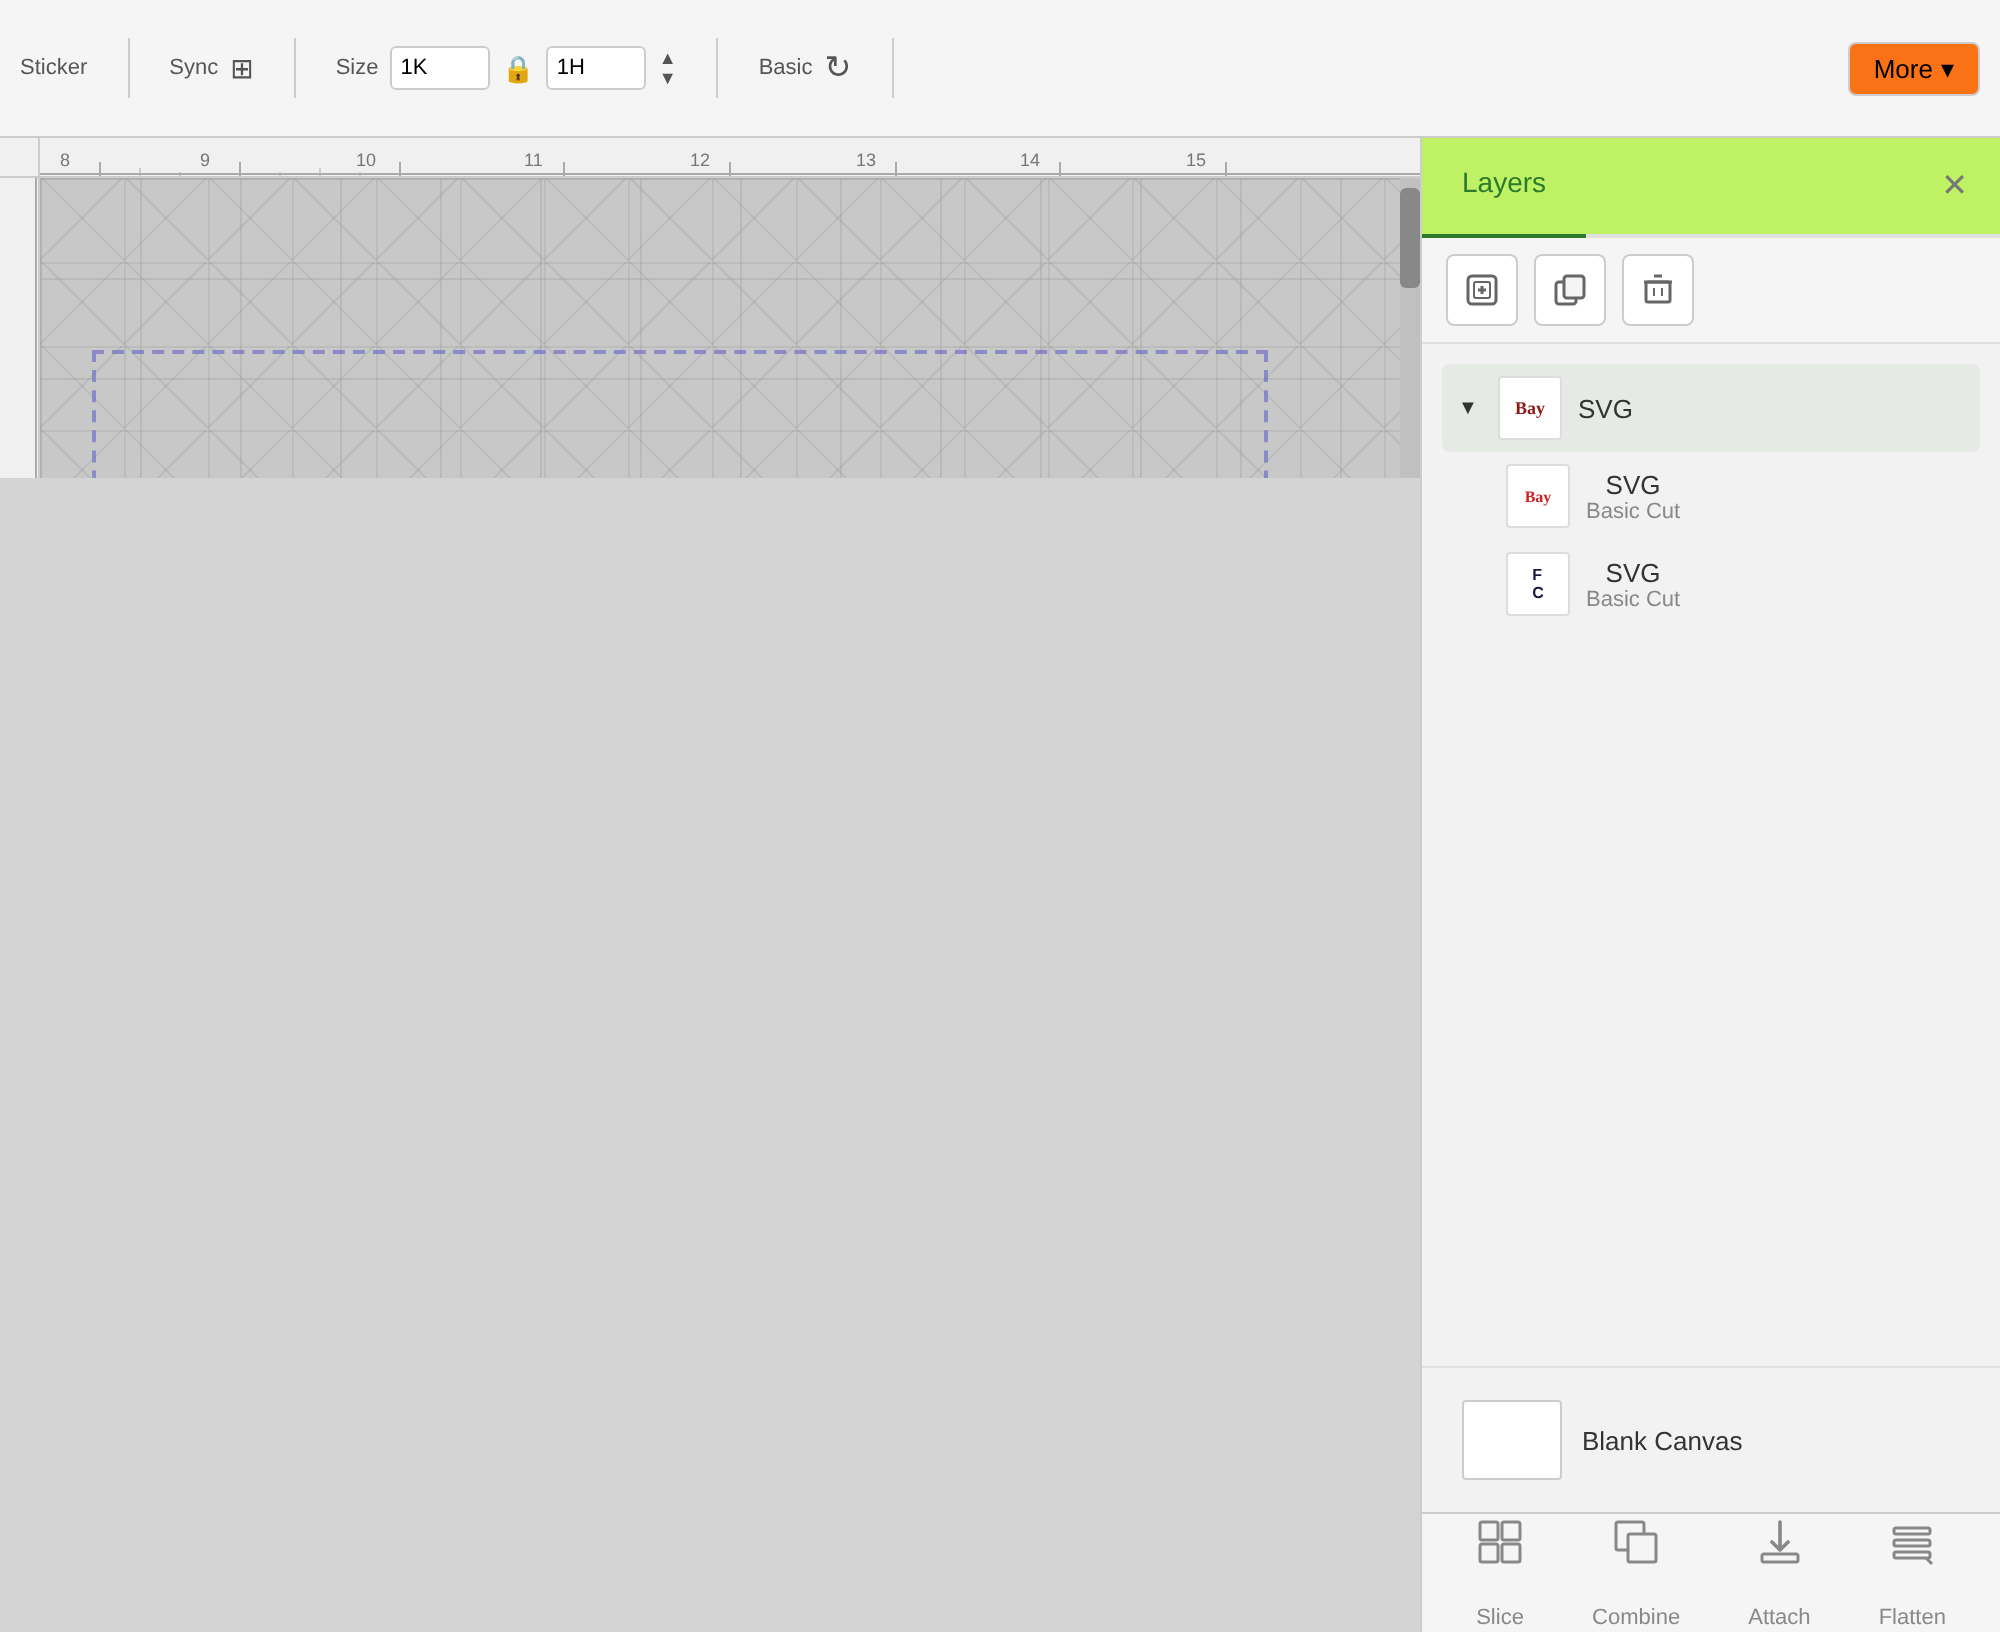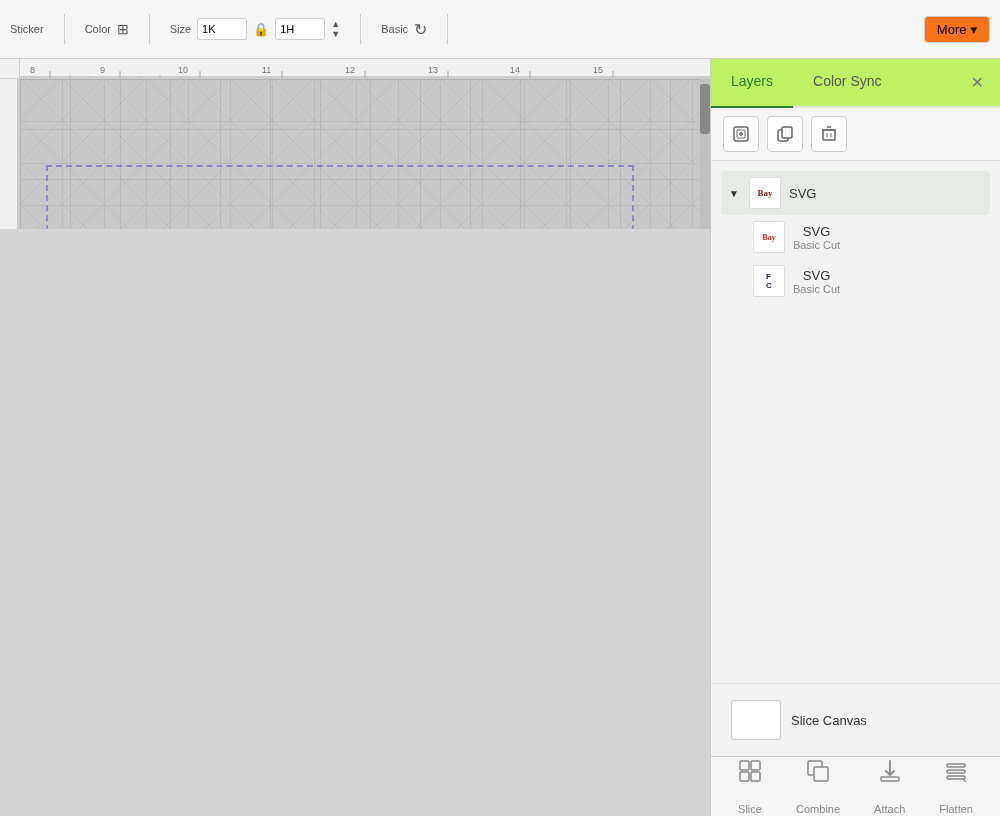--- a/index.html
+++ b/index.html
@@ -1,20 +1,20 @@
 <!DOCTYPE html>
 <html><head>
   <meta charset="utf-8">
   <style>
     * { box-sizing: border-box; margin: 0; padding: 0; }
     body { font-family: Arial, sans-serif; width: 1000px; height: 816px; overflow: hidden; background: #e8e8e8; display: flex; flex-direction: column; }
 
     
     .toolbar {
-      height: 59px;
+      height: 69px;
       background: #f5f5f5;
       border-bottom: 1px solid #ccc;
       display: flex;
       align-items: center;
       padding: 0 10px;
       gap: 20px;
       flex-shrink: 0;
     }
     .toolbar-group {
       display: flex;
@@ -308,21 +308,21 @@
   </style>
 </head>
 <body>
 
 <div class="toolbar">
   <div class="toolbar-group">
     <span class="toolbar-label">Sticker</span>
   </div>
   <div class="separator"></div>
   <div class="toolbar-group">
-    <span class="toolbar-label">Color</span>
+    <span class="toolbar-label">Sync</span>
     <span style="font-size:14px;color:#555">⊞</span>
   </div>
   <div class="separator"></div>
   <div class="toolbar-group">
     <span class="toolbar-label">Size</span>
     <div class="toolbar-input-group">
       <input class="toolbar-input" value="1K" readonly="" style="">
     </div>
     <span style="font-size:13px;color:#999">🔒</span>
     <div class="toolbar-input-group">
@@ -425,23 +425,20 @@
       </div>
     </div>
   </div>
 
   <div class="right-panel">
 
     <div class="panel-tabs">
       <div class="panel-tab active">
         <span>Layers</span>
       </div>
-      <div class="panel-tab">
-        <span>Color Sync</span>
-      </div>
       <div class="panel-close">
         <span>✕</span>
       </div>
     </div>
 
     <div class="panel-toolbar">
       <button class="panel-tool-btn" title="Add">
         <svg width="16" height="16" viewBox="0 0 16 16">
           <rect x="1" y="1" width="14" height="14" rx="2" fill="none" stroke="#666" stroke-width="1.5"></rect>
           <rect x="4" y="4" width="8" height="8" rx="1" fill="none" stroke="#666" stroke-width="1"></rect>
@@ -500,21 +497,21 @@
               <span class="layer-subname">Basic Cut</span>
             </div>
           </div>
         </div>
       </div>
     </div>
 
     <div class="blank-canvas-area">
       <div class="blank-canvas-item">
         <div class="blank-canvas-thumb"></div>
-        <span class="blank-canvas-label">Slice Canvas</span>
+        <span class="blank-canvas-label">Blank Canvas</span>
       </div>
     </div>
 
     <div class="bottom-toolbar">
       <div class="bottom-btn">
         <svg width="24" height="24" viewBox="0 0 24 24">
           <rect x="2" y="2" width="9" height="9" rx="1" fill="none" stroke="#888" stroke-width="1.5"></rect>
           <rect x="13" y="2" width="9" height="9" rx="1" fill="none" stroke="#888" stroke-width="1.5"></rect>
           <rect x="2" y="13" width="9" height="9" rx="1" fill="none" stroke="#888" stroke-width="1.5"></rect>
           <rect x="13" y="13" width="9" height="9" rx="1" fill="none" stroke="#888" stroke-width="1.5"></rect>

